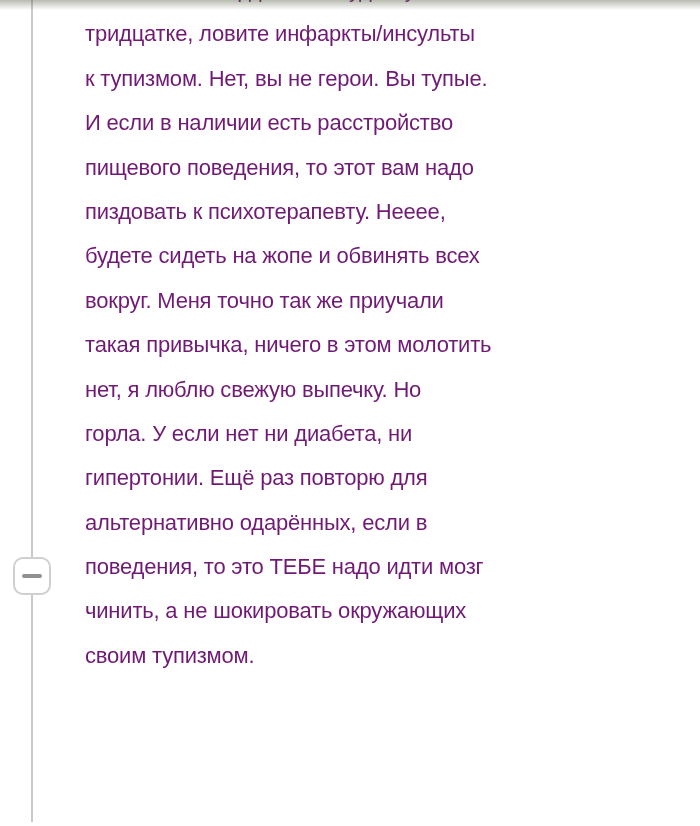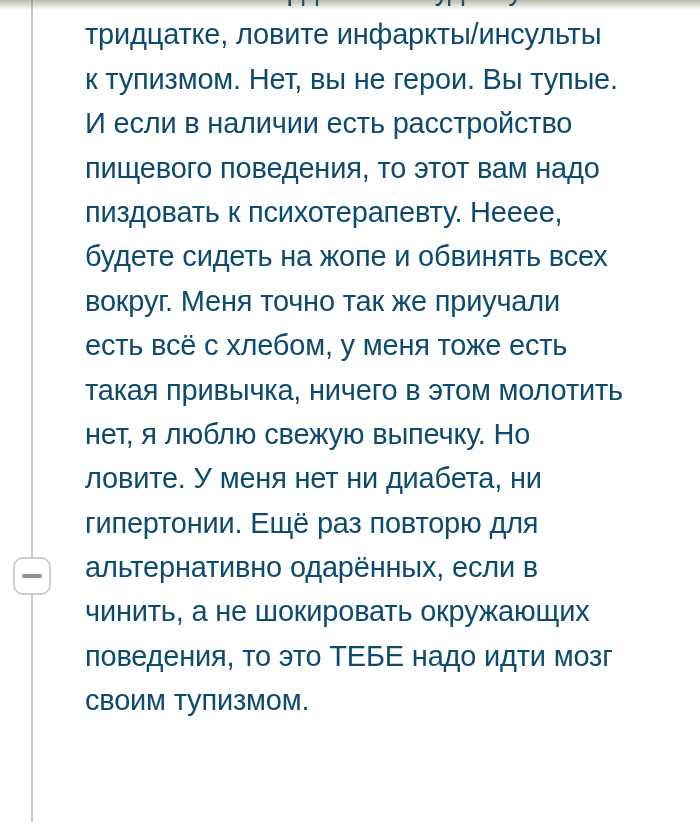--- a/index.html
+++ b/index.html
@@ -60,23 +60,23 @@
     position: absolute;
     left: 85px;
     top: -32px;
     right: 0;
     z-index: 2;
   }
   .line {
     height: 44.4px;
     line-height: 44.4px;
     white-space: nowrap;
-    font-size: 29px;
+    font-size: 22px;
     letter-spacing: -0.2px;
-    color: #0c4a6e;
+    color: #701a75;
   }
 </style>
 </head>
 <body>
 
 <div class="top-shadow"></div>
 
 <div class="thread-line"></div>
 
 <button class="collapse-btn">
@@ -85,22 +85,21 @@
 
 <div class="comment-text">
   <div class="line">Ушатываете сердечно-сосудистую к</div>
   <div class="line">тридцатке, ловите инфаркты/инсульты</div>
   <div class="line">к тупизмом. Нет, вы не герои. Вы тупые.</div>
   <div class="line">И если в наличии есть расстройство</div>
   <div class="line">пищевого поведения, то этот вам надо</div>
   <div class="line">пиздовать к психотерапевту. Нееее,</div>
   <div class="line">будете сидеть на жопе и обвинять всех</div>
   <div class="line">вокруг. Меня точно так же приучали</div>
-  <div class="line">есть всё с хлебом, у меня тоже есть</div>
   <div class="line">такая привычка, ничего в этом молотить</div>
   <div class="line">нет, я люблю свежую выпечку. Но</div>
-  <div class="line">ловите. У меня нет ни диабета, ни</div>
+  <div class="line">горла. У если нет ни диабета, ни</div>
   <div class="line">гипертонии. Ещё раз повторю для</div>
   <div class="line">альтернативно одарённых, если в</div>
+  <div class="line">поведения, то это ТЕБЕ надо идти мозг</div>
   <div class="line">чинить, а не шокировать окружающих</div>
-  <div class="line">поведения, то это ТЕБЕ надо идти мозг</div>
   <div class="line">своим тупизмом.</div>
 </div>
 
 </body></html>

